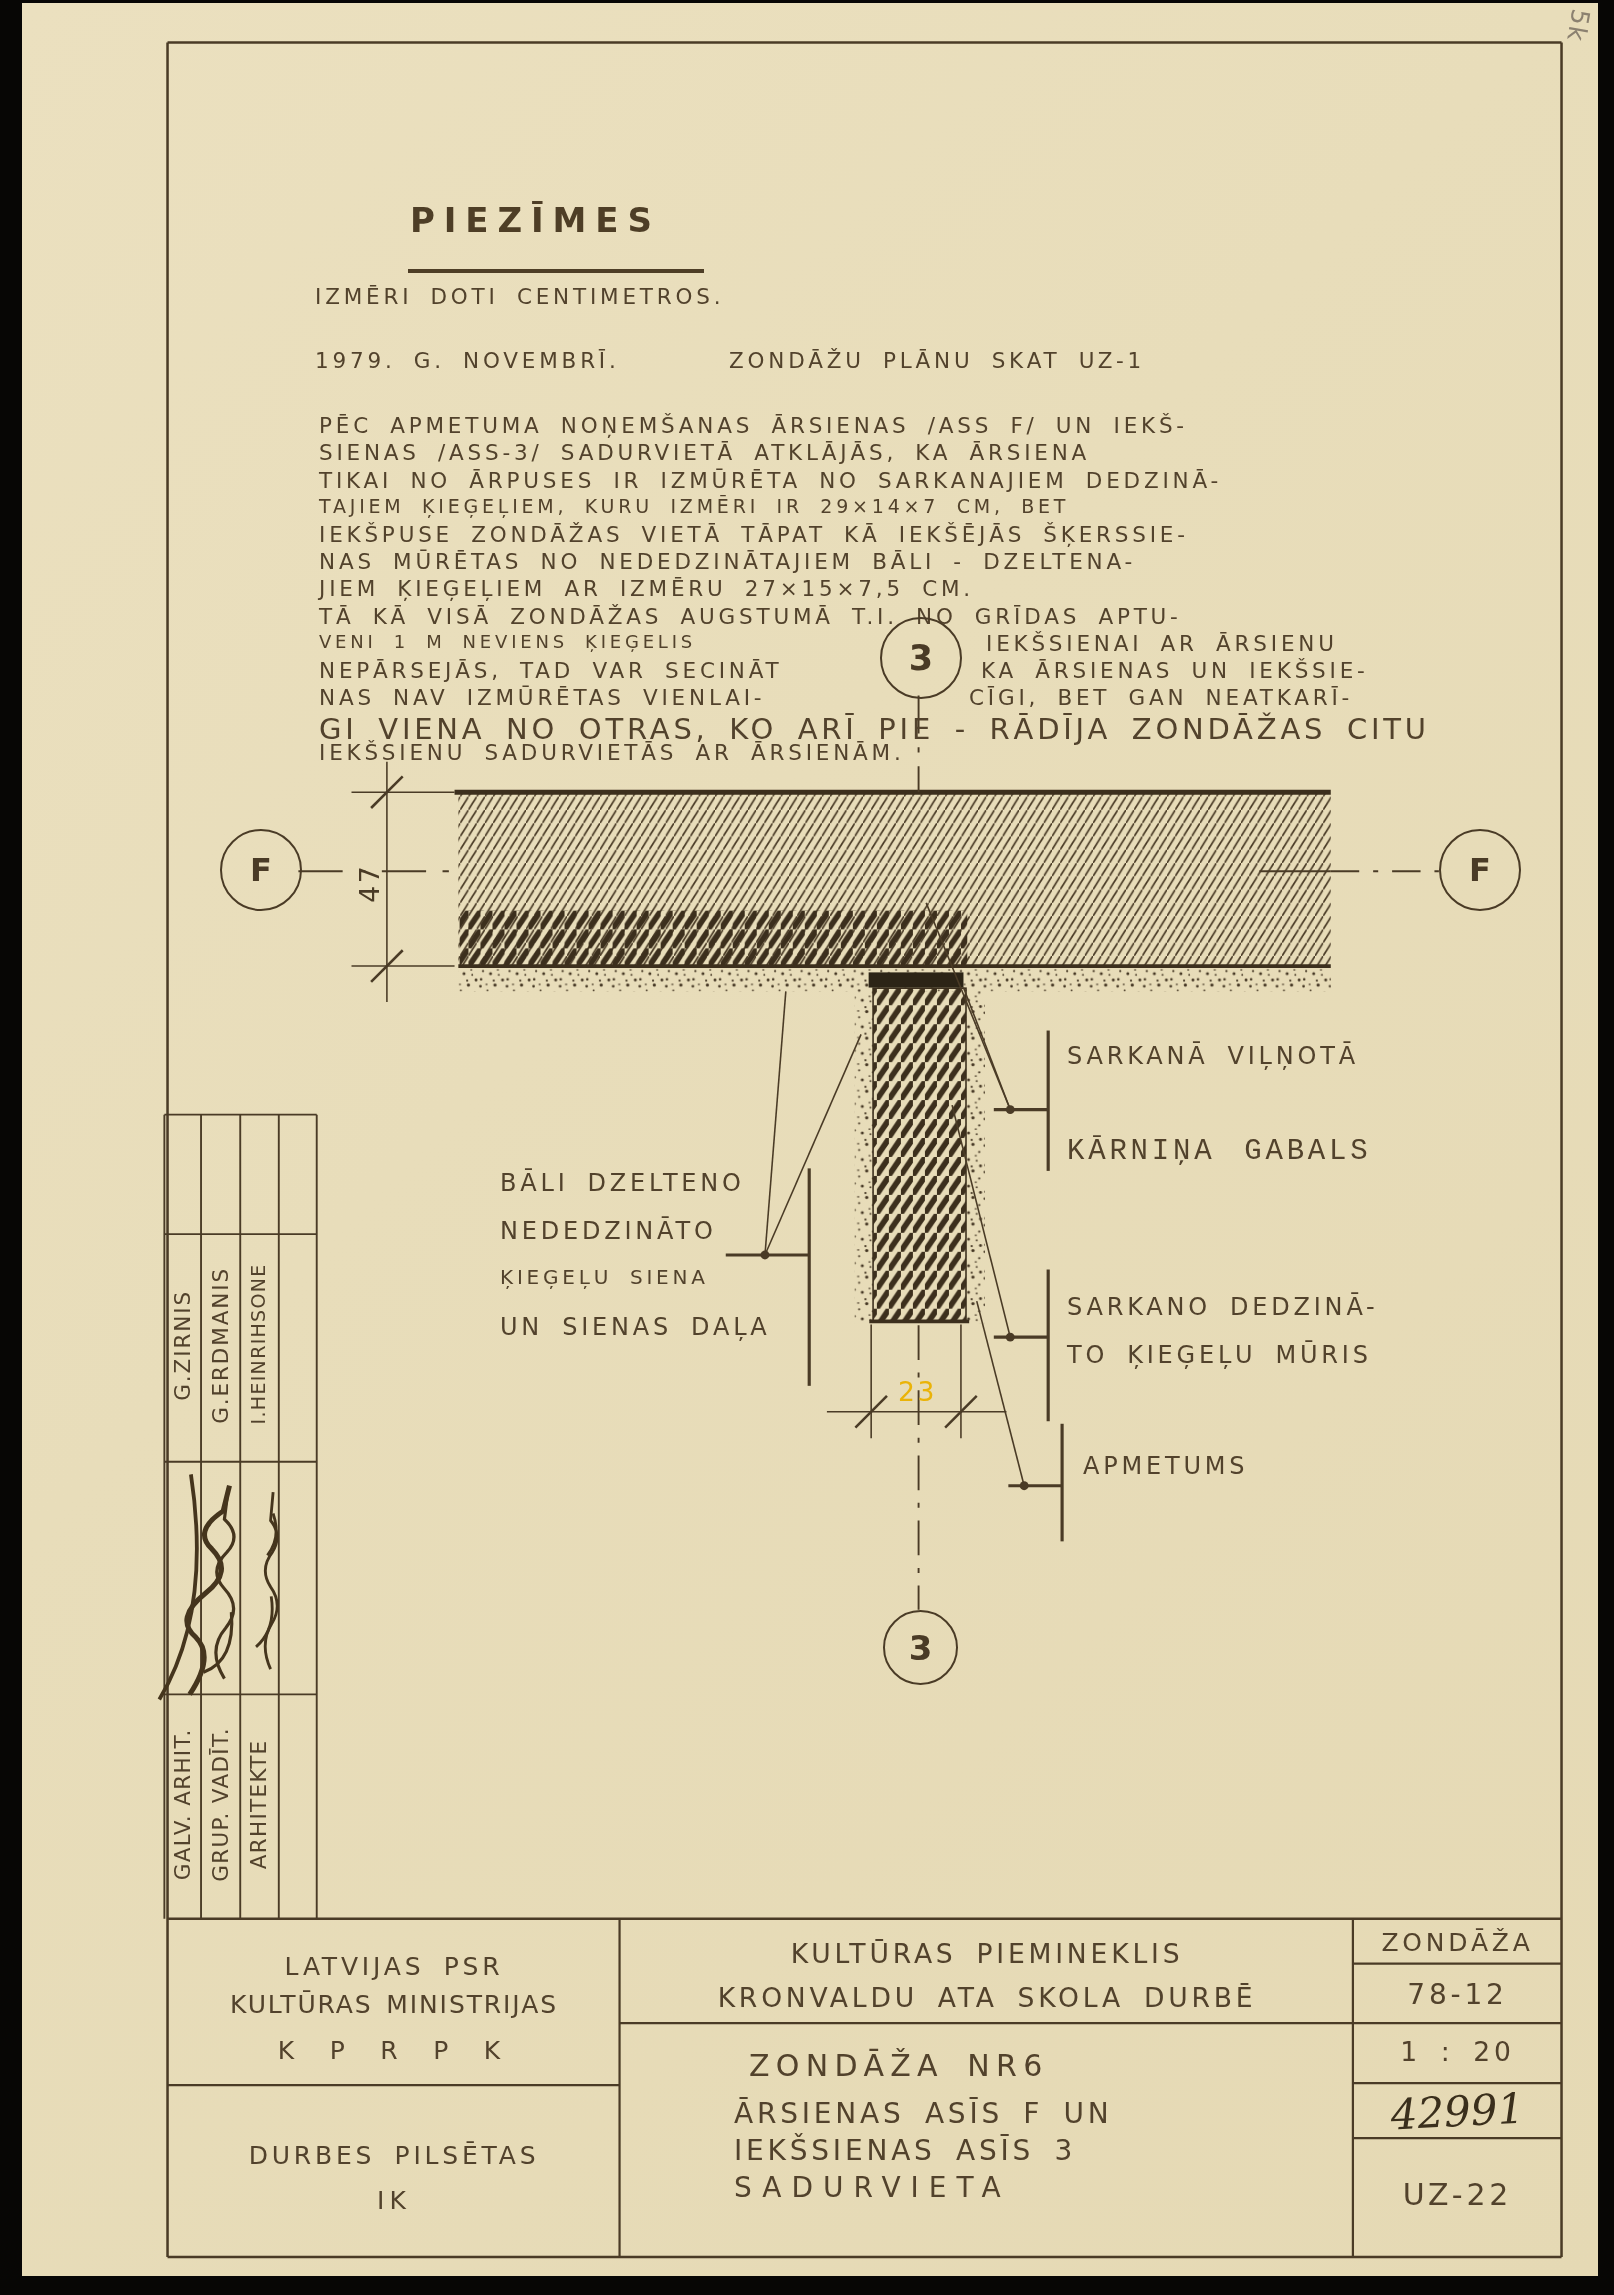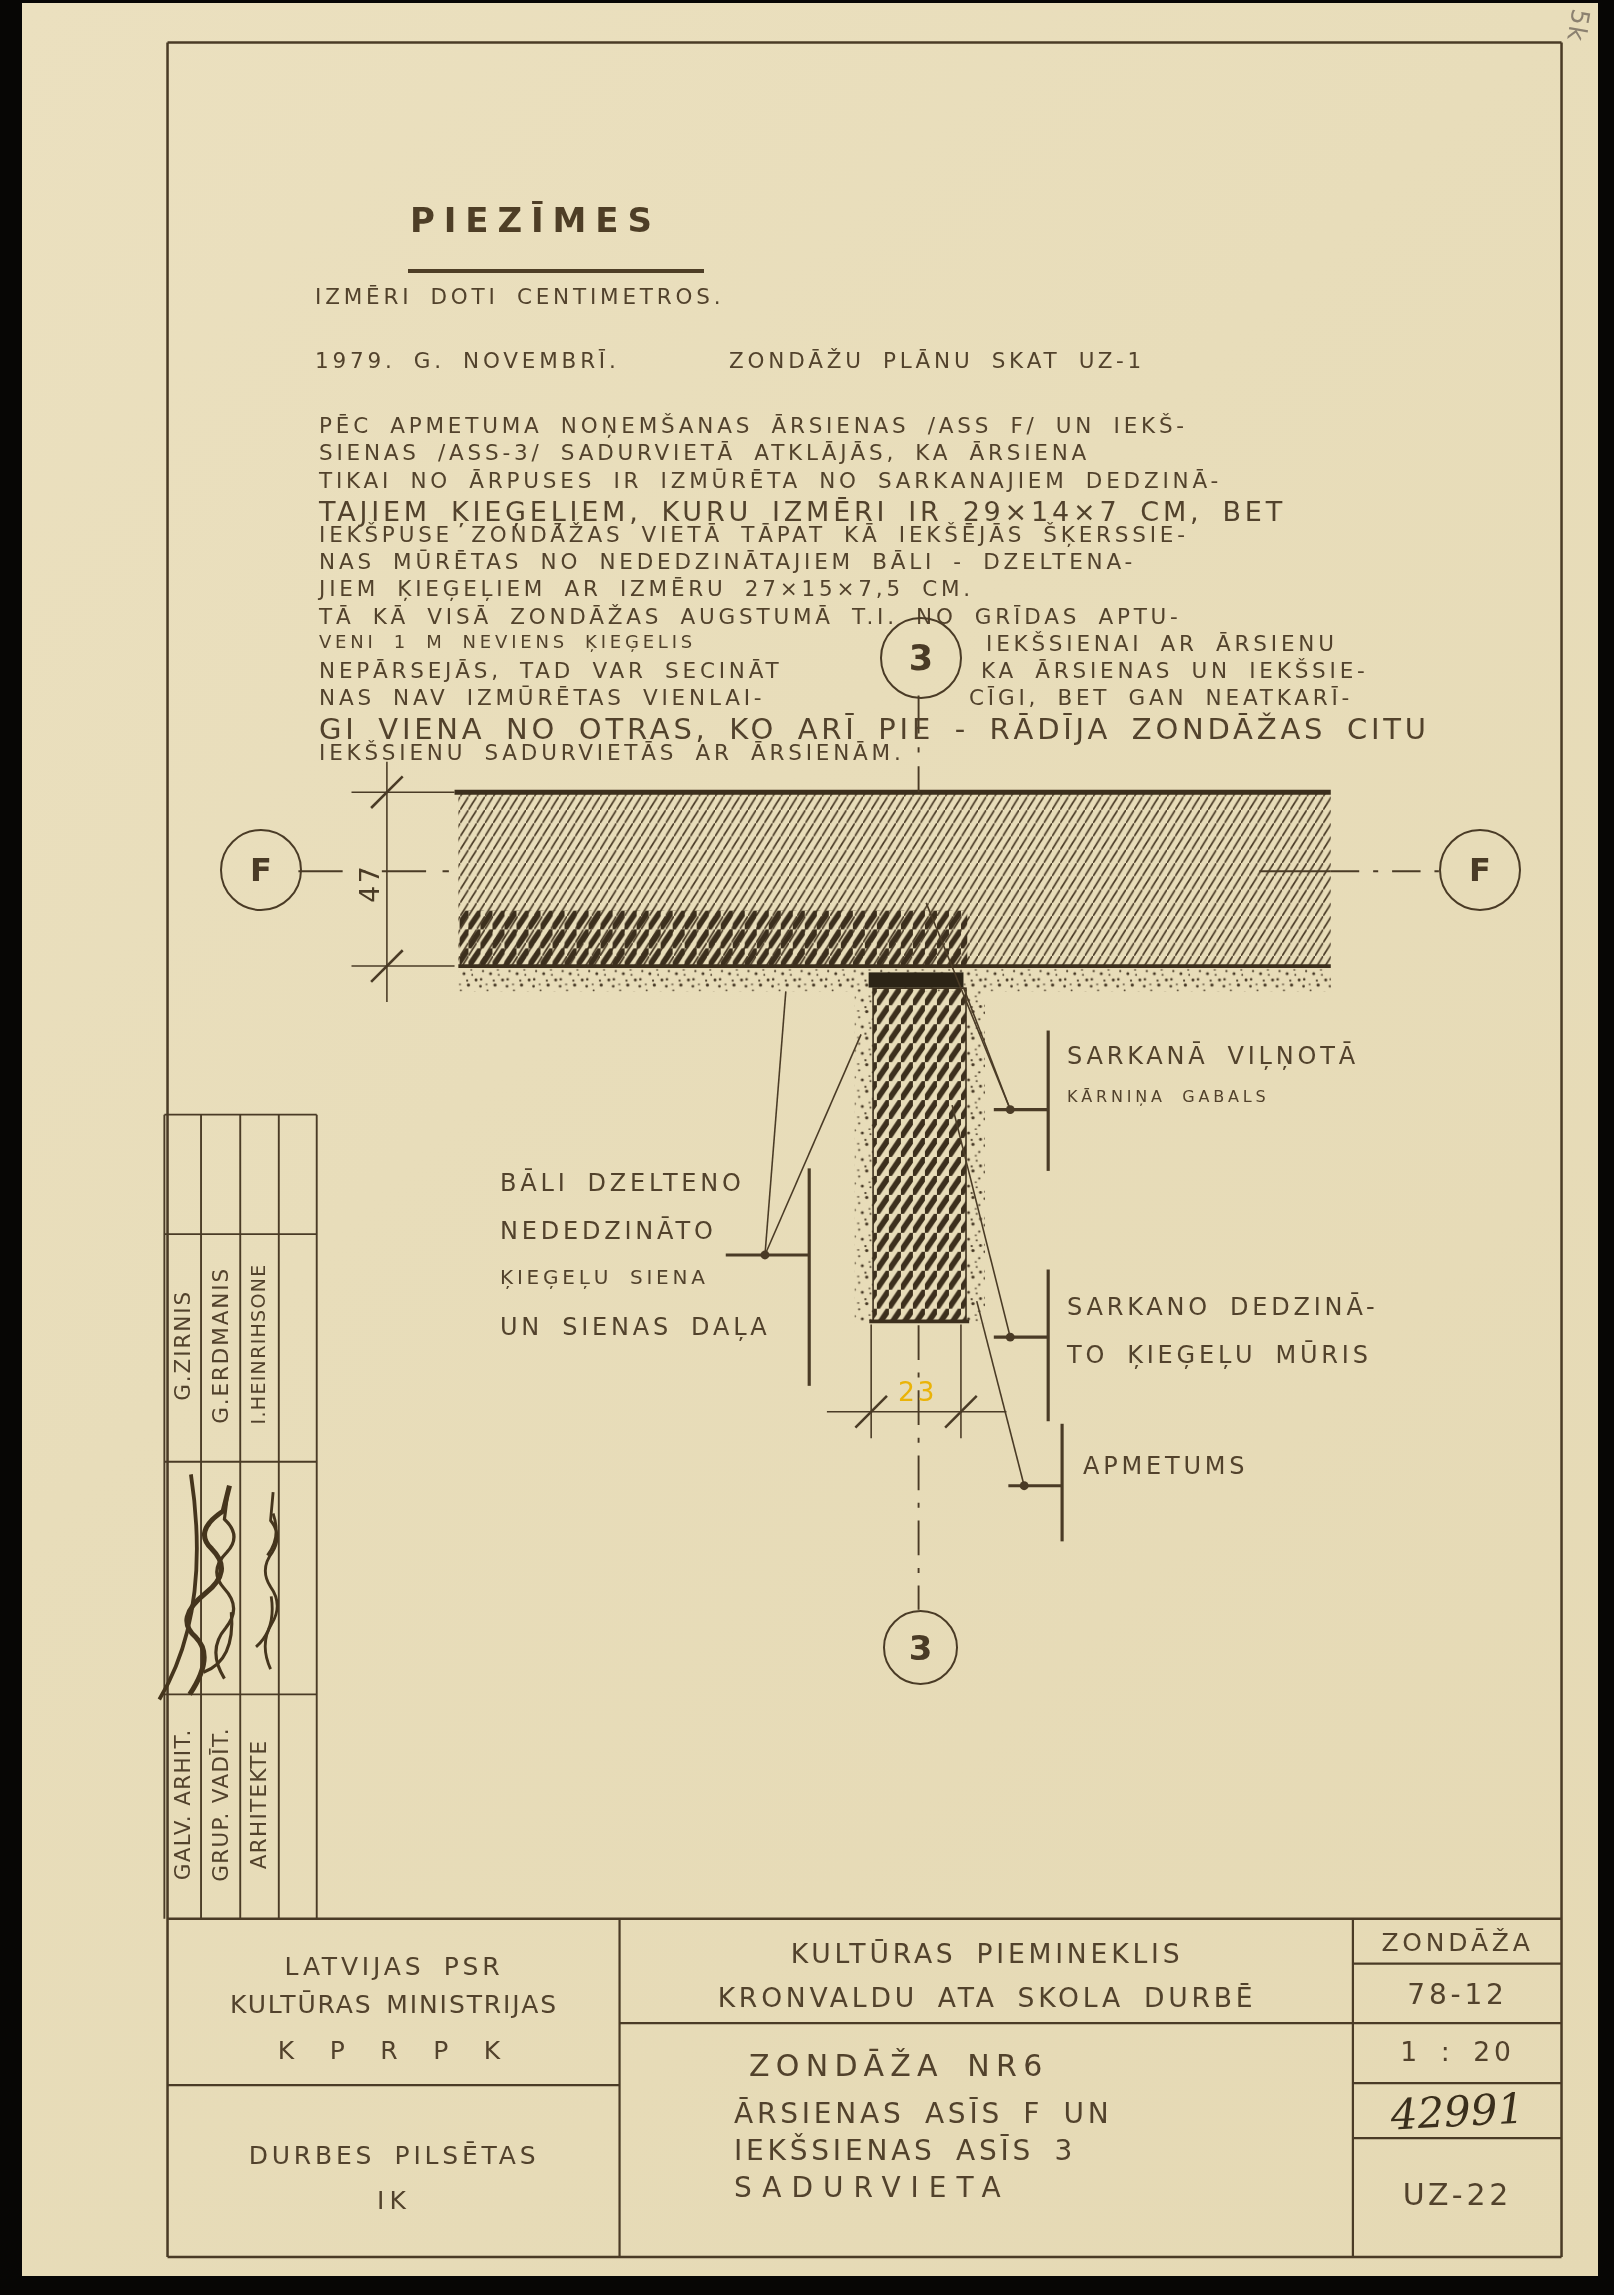--- a/index.html
+++ b/index.html
@@ -166,21 +166,21 @@
 
   <div class="t" style="left:410px;top:201px;font-size:34px;letter-spacing:8.9px;font-weight:bold;color:#4e3e26;">PIEZĪMES</div>
   <div style="position:absolute;left:408px;top:269px;width:296px;height:4.4px;background:#4e3e26;"></div>
 
   <div class="t hand" style="left:315px;top:285px;font-size:21.5px;">IZMĒRI DOTI CENTIMETROS.</div>
   <div class="t hand" style="left:315px;top:349px;font-size:21.5px;">1979. G. NOVEMBRĪ.      ZONDĀŽU PLĀNU SKAT UZ-1</div>
 
   <div class="t hand" style="left:319px;top:414px;font-size:21.5px;">PĒC APMETUMA NOŅEMŠANAS ĀRSIENAS /ASS F/ UN IEKŠ-</div>
   <div class="t hand" style="left:319px;top:441px;font-size:21.5px;">SIENAS /ASS-3/ SADURVIETĀ ATKLĀJĀS, KA ĀRSIENA</div>
   <div class="t hand" style="left:319px;top:469px;font-size:21.5px;">TIKAI NO ĀRPUSES IR IZMŪRĒTA NO SARKANAJIEM DEDZINĀ-</div>
-  <div class="t hand" style="left:319px;top:496px;font-size:27px;">TAJIEM ĶIEĢEĻIEM, KURU IZMĒRI IR 29×14×7 CM, BET</div>
+  <div class="t hand" style="left:319px;top:496px;font-size:19px;">TAJIEM ĶIEĢEĻIEM, KURU IZMĒRI IR 29×14×7 CM, BET</div>
   <div class="t hand" style="left:319px;top:523px;font-size:21.5px;">IEKŠPUSE ZONDĀŽAS VIETĀ TĀPAT KĀ IEKŠĒJĀS ŠĶERSSIE-</div>
   <div class="t hand" style="left:319px;top:550px;font-size:21.5px;">NAS MŪRĒTAS NO NEDEDZINĀTAJIEM BĀLI - DZELTENA-</div>
   <div class="t hand" style="left:319px;top:577px;font-size:21.5px;">JIEM ĶIEĢEĻIEM AR IZMĒRU 27×15×7,5 CM.</div>
   <div class="t hand" style="left:319px;top:605px;font-size:21.5px;">TĀ KĀ VISĀ ZONDĀŽAS AUGSTUMĀ T.I. NO GRĪDAS APTU-</div>
   <div class="t hand" style="left:319px;top:632px;font-size:18px;">VENI 1 M NEVIENS ĶIEĢELIS</div>
   <div class="t hand" style="left:986px;top:632px;font-size:21.5px;">IEKŠSIENAI AR ĀRSIENU</div>
   <div class="t hand" style="left:319px;top:659px;font-size:21.5px;">NEPĀRSEJĀS, TAD VAR SECINĀT</div>
   <div class="t hand" style="left:981px;top:659px;font-size:21.5px;">KA ĀRSIENAS UN IEKŠSIE-</div>
   <div class="t hand" style="left:319px;top:686px;font-size:21.5px;">NAS NAV IZMŪRĒTAS VIENLAI-</div>
   <div class="t hand" style="left:969px;top:686px;font-size:21.5px;">CĪGI, BET GAN NEATKARĪ-</div>
@@ -202,21 +202,21 @@
 
   <div class="t vert" style="left:335px;top:868px;width:70px;font-size:26.6px;letter-spacing:2.5px;color:#4a3b26;">47</div>
   <div class="t" style="left:887px;top:1377px;width:61px;text-align:center;font-size:26.6px;letter-spacing:2.5px;color:#eab308;">23</div>
 
   <div class="t hand" style="left:500px;top:1170px;font-size:24px;">BĀLI DZELTENO</div>
   <div class="t hand" style="left:500px;top:1218px;font-size:24px;">NEDEDZINĀTO</div>
   <div class="t hand" style="left:500px;top:1266px;font-size:20px;">ĶIEĢEĻU SIENA</div>
   <div class="t hand" style="left:500px;top:1314px;font-size:24px;">UN SIENAS DAĻA</div>
 
   <div class="t hand" style="left:1067px;top:1043px;font-size:24px;">SARKANĀ VIĻŅOTĀ</div>
-  <div class="t hand" style="left:1067px;top:1088px;font-size:16px;">KĀRNIŅA GABALS</div>
+  <div class="t hand" style="left:1067px;top:1135px;font-size:29px;font-family:Liberation Mono, monospace;">KĀRNIŅA GABALS</div>
 
   <div class="t hand" style="left:1067px;top:1294px;font-size:24px;">SARKANO DEDZINĀ-</div>
   <div class="t hand" style="left:1067px;top:1342px;font-size:24px;">TO ĶIEĢEĻU MŪRIS</div>
 
   <div class="t hand" style="left:1083px;top:1453px;font-size:24px;">APMETUMS</div>
 
   <div class="t vert" style="left:69px;top:1333px;width:228px;font-size:21.5px;letter-spacing:1.9px;">G.ZIRNIS</div>
   <div class="t vert" style="left:107px;top:1333px;width:228px;font-size:21.5px;letter-spacing:1.9px;">G.ERDMANIS</div>
   <div class="t vert" style="left:145px;top:1333px;width:228px;font-size:19px;letter-spacing:1.3px;">I.HEINRIHSONE</div>
 

